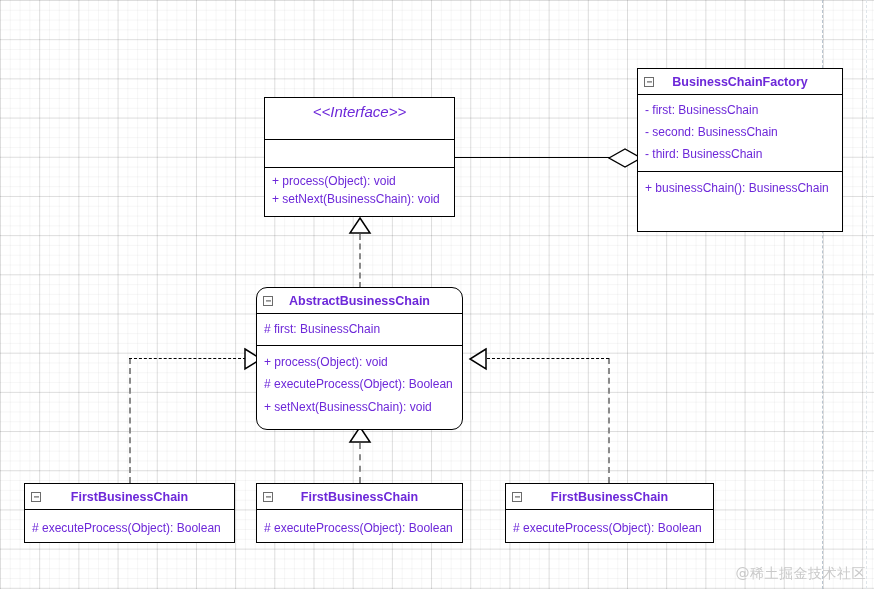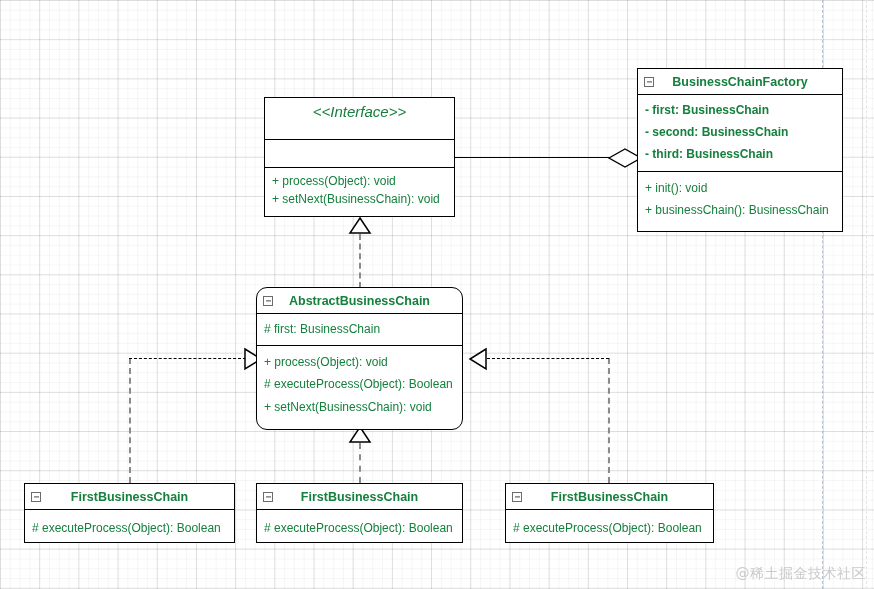--- a/index.html
+++ b/index.html
@@ -36,21 +36,21 @@
     border-left: 1px dashed #b9c4cf;
   }
 
   
   .uml {
     position: absolute;
     box-sizing: border-box;
     background: #ffffff;
     border: 1.6px solid #000000;
     font-size: 12px;
-    color: #15803d;
+    color: #6d28d9;
   }
   .uml .hdr {
     position: relative;
     box-sizing: border-box;
     text-align: center;
     font-weight: bold;
     border-bottom: 1.6px solid #000000;
     line-height: 1.25;
     padding: 5px 4px 5px 4px;
   }
@@ -186,27 +186,26 @@
       <div class="row tight">+ process(Object): void</div>
       <div class="row tight">+ setNext(BusinessChain): void</div>
     </div>
   </div>
 
   <div class="uml" style="left:637px; top:68px; width:206px; height:164px;">
     <div class="hdr" style="height:26px; padding-top:6px;">
       <span class="collapse-icon"></span>
       <span class="cname">BusinessChainFactory</span>
     </div>
-    <div class="sect bordered" style="padding:4px 0 5px 0;font-weight:bold;">
+    <div class="sect bordered" style="padding:4px 0 5px 0;">
       <div class="row">- first: BusinessChain</div>
       <div class="row">- second: BusinessChain</div>
       <div class="row">- third: BusinessChain</div>
     </div>
     <div class="sect" style="padding:5px 0 0 0;">
-      <div class="row">+ init(): void</div>
       <div class="row">+ businessChain(): BusinessChain</div>
     </div>
   </div>
 
   <div class="uml" style="left:256px; top:287px; width:207px; height:143px;border-radius:11px;">
     <div class="hdr" style="height:26px; padding-top:6px;">
       <span class="collapse-icon"></span>
       <span class="cname">AbstractBusinessChain</span>
     </div>
     <div class="sect bordered" style="padding:4px 0 5px 0;">

